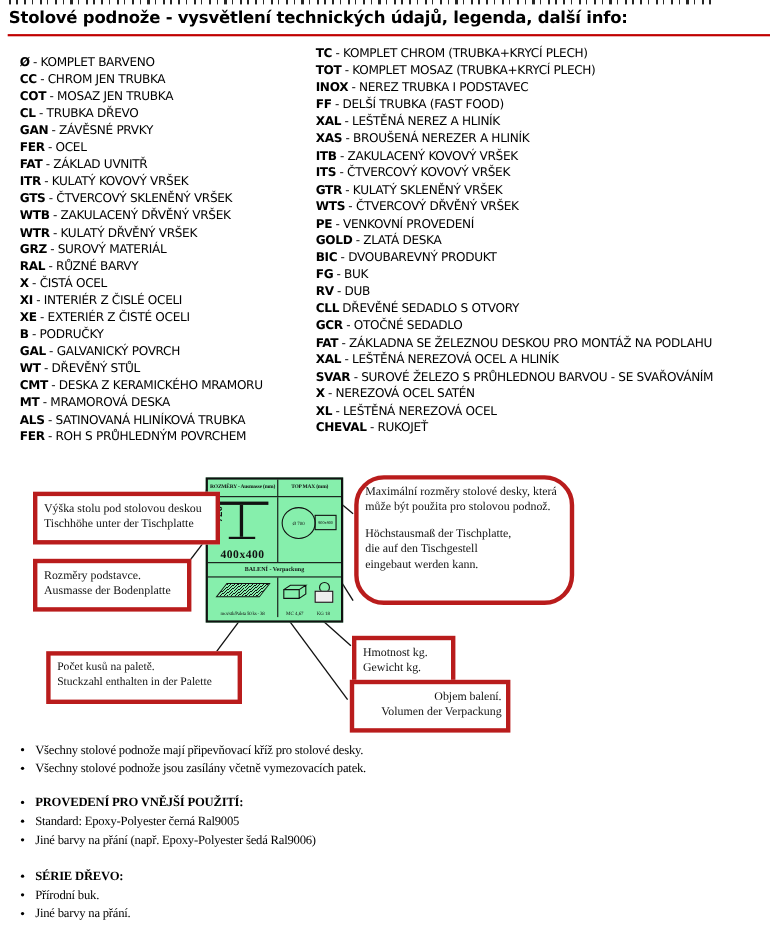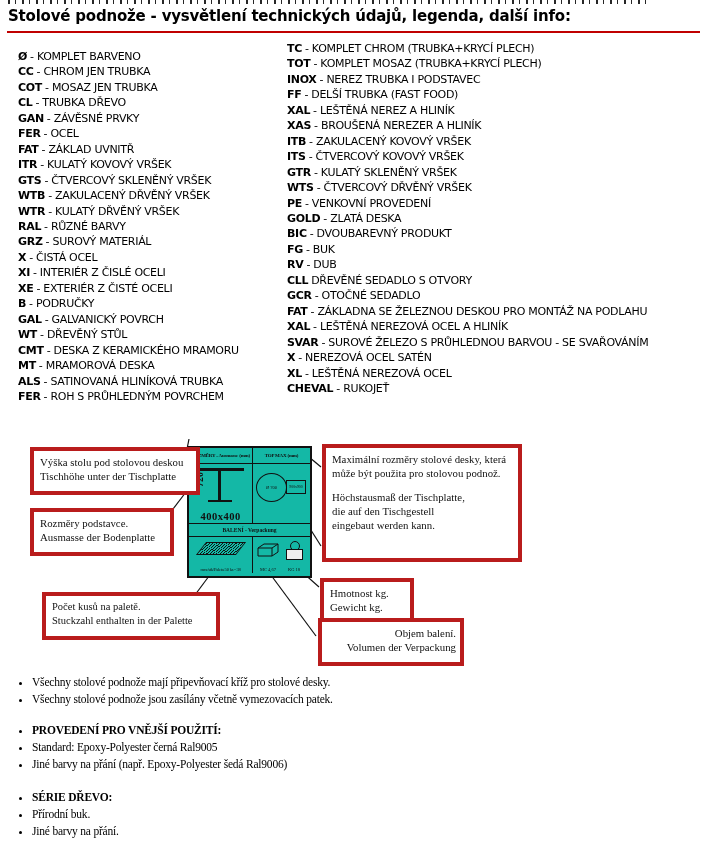--- a/index.html
+++ b/index.html
@@ -14,28 +14,28 @@
   .col{position:absolute;font-size:11px;letter-spacing:-0.3px;line-height:15.45px;white-space:nowrap;}
   .col-left{left:18px;top:49px;}
   .col-right{left:287px;top:41px;}
   .col b{font-weight:bold;}
   .col .d{margin-left:3px;}
   
   .diagram{position:absolute;left:0;top:430px;width:707px;height:240px;font-family:"Liberation Serif","DejaVu Serif",serif;}
   .callout{position:absolute;border:4px solid #b91c1c;background:#fff;padding:4px 4px 4px 6px;font-size:10.8px;line-height:14px;white-space:nowrap;overflow:hidden;color:#111;}
   .co-a{left:30px;top:17px;width:152px;height:32px;}
   .co-b{left:30px;top:78px;width:126px;height:32px;}
-  .co-c{left:322px;top:14px;width:182px;height:102px;}
+  .co-c{left:322px;top:2px;width:182px;height:102px;border-radius:27px;}
   .co-c .gap{height:10px;}
   .co-f{left:42px;top:162px;width:160px;height:32px;font-size:10.5px;}
   .co-d{left:320px;top:148px;width:76px;height:30px;}
   .co-e{left:318px;top:188px;width:128px;height:32px;text-align:right;}
   .svgwires{position:absolute;left:0;top:0;width:707px;height:240px;}
   
-  .spec{position:absolute;left:187px;top:16px;width:121px;height:128px;border:2px solid #111;background:#14b8a6;color:#111;}
+  .spec{position:absolute;left:187px;top:4px;width:121px;height:128px;border:2px solid #111;background:#86efac;color:#111;}
   .spec .hdr{height:15px;border-bottom:1px solid #111;display:flex;}
   .spec .hdr div{font-size:5px;font-weight:bold;letter-spacing:-0.2px;display:flex;align-items:center;justify-content:center;overflow:hidden;}
   .spec .h-l{width:63px;border-right:1px solid #111;}
   .spec .h-r{flex:1;}
   .spec .content{height:59px;border-bottom:1px solid #111;display:flex;}
   .cell-l{width:63px;border-right:1px solid #111;position:relative;}
   .cell-r{flex:1;position:relative;}
   .ttop{position:absolute;left:7px;top:4px;width:48px;height:3px;background:#111;}
   .tstem{position:absolute;left:29px;top:7px;width:3px;height:29px;background:#111;}
   .tbase{position:absolute;left:19px;top:36px;width:24px;height:2px;background:#111;}
@@ -74,22 +74,22 @@
   <div><b>CC</b><span class="d">- CHROM JEN TRUBKA</span></div>
   <div><b>COT</b><span class="d">- MOSAZ JEN TRUBKA</span></div>
   <div><b>CL</b><span class="d">- TRUBKA DŘEVO</span></div>
   <div><b>GAN</b><span class="d">- ZÁVĚSNÉ PRVKY</span></div>
   <div><b>FER</b><span class="d">- OCEL</span></div>
   <div><b>FAT</b><span class="d">- ZÁKLAD UVNITŘ</span></div>
   <div><b>ITR</b><span class="d">- KULATÝ KOVOVÝ VRŠEK</span></div>
   <div><b>GTS</b><span class="d">- ČTVERCOVÝ SKLENĚNÝ VRŠEK</span></div>
   <div><b>WTB</b><span class="d">- ZAKULACENÝ DŘVĚNÝ VRŠEK</span></div>
   <div><b>WTR</b><span class="d">- KULATÝ DŘVĚNÝ VRŠEK</span></div>
+  <div><b>GRZ</b><span class="d">- SUROVÝ MATERIÁL</span></div>
   <div><b>RAL</b><span class="d">- RŮZNÉ BARVY</span></div>
-  <div><b>GRZ</b><span class="d">- SUROVÝ MATERIÁL</span></div>
   <div><b>X</b><span class="d">- ČISTÁ OCEL</span></div>
   <div><b>XI</b><span class="d">- INTERIÉR Z ČISLÉ OCELI</span></div>
   <div><b>XE</b><span class="d">- EXTERIÉR Z ČISTÉ OCELI</span></div>
   <div><b>B</b><span class="d">- PODRUČKY</span></div>
   <div><b>GAL</b><span class="d">- GALVANICKÝ POVRCH</span></div>
   <div><b>WT</b><span class="d">- DŘEVĚNÝ STŮL</span></div>
   <div><b>CMT</b><span class="d">- DESKA Z KERAMICKÉHO MRAMORU</span></div>
   <div><b>MT</b><span class="d">- MRAMOROVÁ DESKA</span></div>
   <div><b>ALS</b><span class="d">- SATINOVANÁ HLINÍKOVÁ TRUBKA</span></div>
   <div><b>FER</b><span class="d">- ROH S PRŮHLEDNÝM POVRCHEM</span></div>

